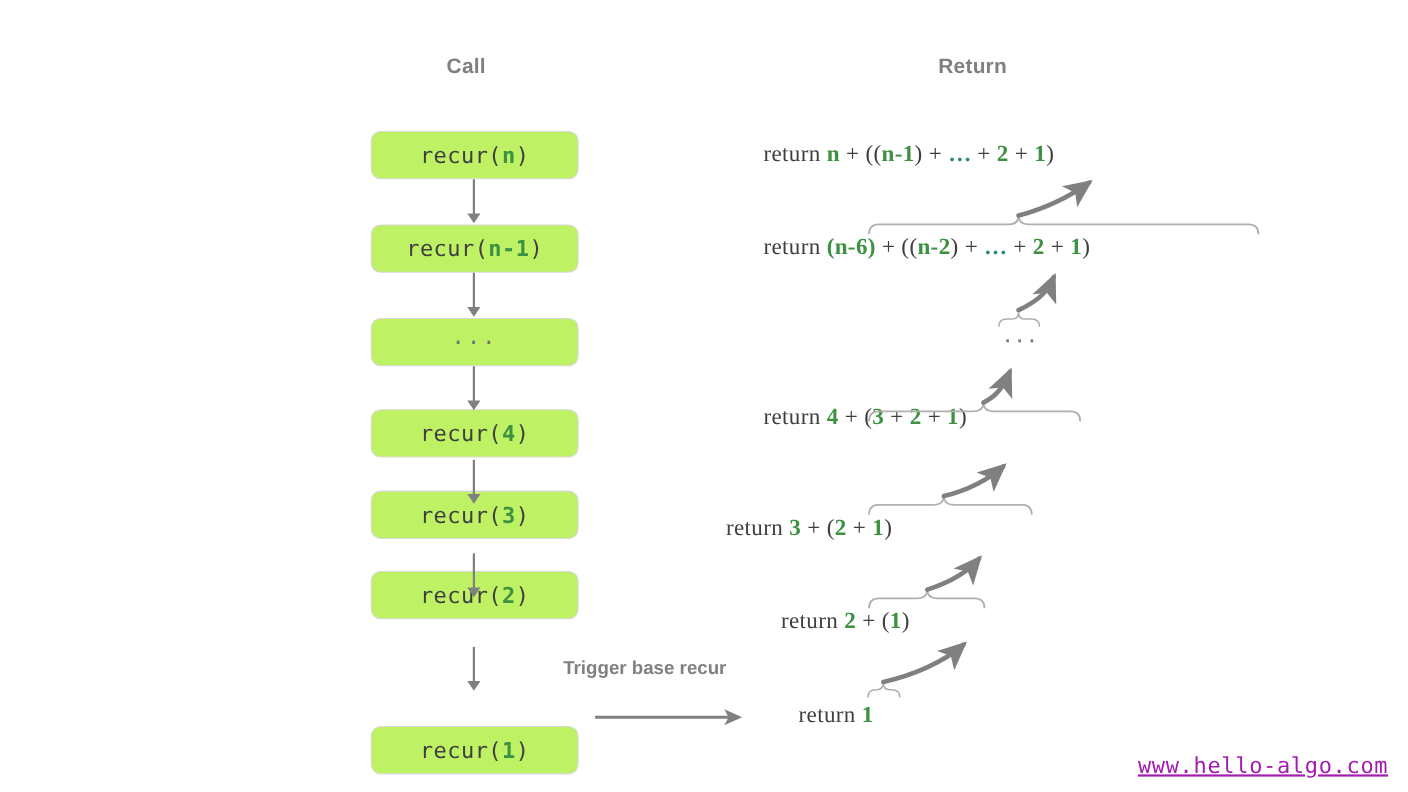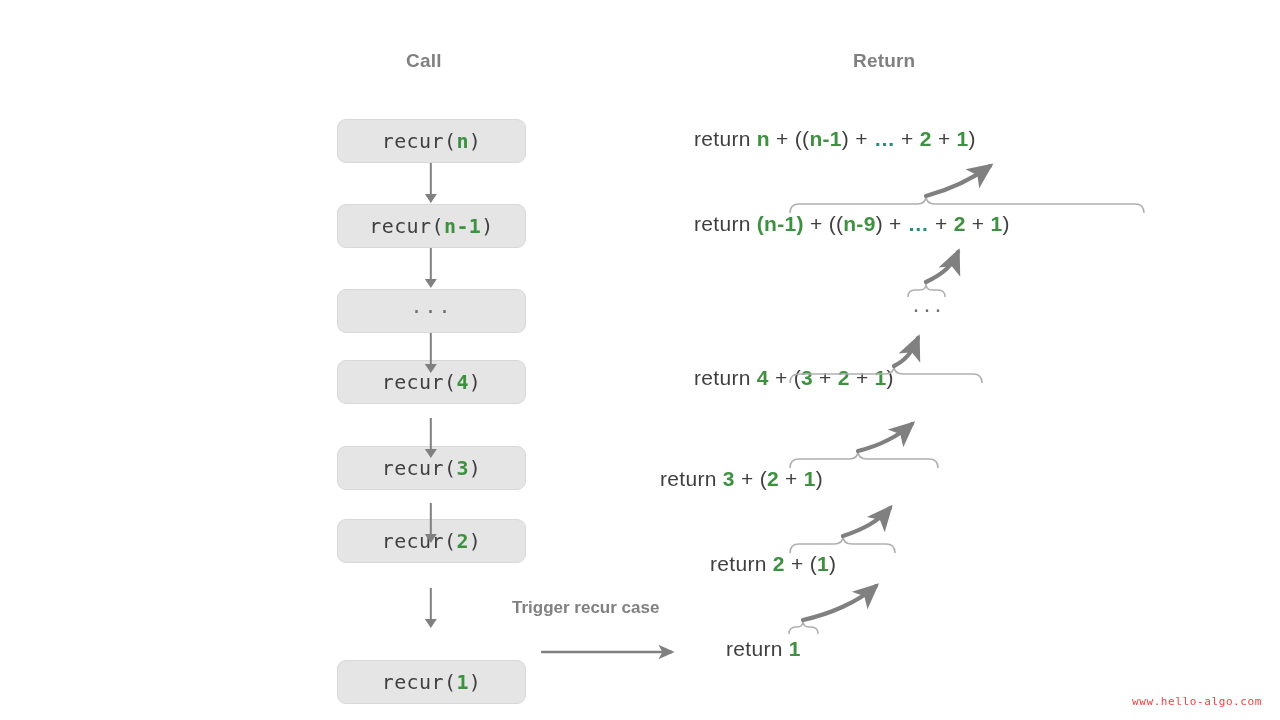--- a/index.html
+++ b/index.html
@@ -29,21 +29,21 @@
   #hdr-call   { left: 406px; top: 50px; }
   #hdr-return { left: 853px; top: 50px; }
 
   
   .call-box {
     position: absolute;
     left: 337px;
     width: 189px;
     height: 44px;
     box-sizing: border-box;
-    background: #e5e5e5;
+    background: #bef264;
     border: 1.4px solid #d8d8d8;
     border-radius: 9px;
     display: flex;
     align-items: center;
     justify-content: center;
     font-family: "DejaVu Sans Mono", monospace;
     font-size: 20px;
     color: #3f3f3f;
     letter-spacing: 0.4px;
     text-align: center;
@@ -67,21 +67,21 @@
     transform: translateX(-50%);
     width: 0; height: 0;
     border-left: 6px solid transparent;
     border-right: 6px solid transparent;
     border-top: 9px solid #808080;
   }
 
   
   .ret-line {
     position: absolute;
-    font-family: Liberation Sans, sans-serif;
+    font-family: Liberation Serif, serif;
     font-size: 21px;
     color: #3f3f3f;
     white-space: nowrap;
     letter-spacing: 0.3px;
   }
   .ret-line .kw  { color: #3f3f3f; }
   .ret-line .num { color: #3d9140; font-weight: bold; }
   .ret-line .ell { color: #2a8a7a; font-weight: bold; letter-spacing: 0px; }
   .ret-line .pn  { color: #3f3f3f; }
 
@@ -104,23 +104,24 @@
     color: #808080;
     white-space: nowrap;
   }
 
   
   #watermark {
     position: absolute;
     right: 18px;
     bottom: 12px;
     font-family: "DejaVu Sans Mono", monospace;
-    font-size: 11px;
-    color: #ef4444;
+    font-size: 20px;
+    color: #a21caf;
     letter-spacing: 0.6px;
+    text-decoration: underline;
   }
 
   
   #overlay {
     position: absolute;
     left: 0; top: 0;
     width: 1280px; height: 720px;
     pointer-events: none;
   }
 </style>
@@ -136,21 +137,21 @@
 </div>
 
 <div class="call-box" style="top:204px">
   <span><span class="pfx">recur(</span><span class="arg">n-1</span><span class="sfx">)</span></span>
 </div>
 
 <div class="call-box" style="top:289px">
   <span class="dots">···</span>
 </div>
 
-<div class="call-box" style="top:360px">
+<div class="call-box" style="top:372px">
   <span><span class="pfx">recur(</span><span class="arg">4</span><span class="sfx">)</span></span>
 </div>
 
 <div class="call-box" style="top:446px">
   <span><span class="pfx">recur(</span><span class="arg">3</span><span class="sfx">)</span></span>
 </div>
 
 <div class="call-box" style="top:519px">
   <span><span class="pfx">recur(</span><span class="arg">2</span><span class="sfx">)</span></span>
 </div>
@@ -164,42 +165,42 @@
 <div class="vconn" style="top:333px; height:32px"></div>
 <div class="vconn" style="top:418px; height:32px"></div>
 <div class="vconn" style="top:503px; height:32px"></div>
 <div class="vconn" style="top:588px; height:32px"></div>
 
 <div class="ret-line" id="return-line-n" style="left:694px; top:127px">
   <span class="kw">return</span><span class="pn">&nbsp;</span><span class="num">n</span><span class="pn"> + ((</span><span class="num">n-1</span><span class="pn">) + </span><span class="ell">…</span><span class="pn"> + </span><span class="num">2</span><span class="pn"> + </span><span class="num">1</span><span class="pn">)</span>
 </div>
 
 <div class="ret-line" id="return-line-n-1" style="left:694px; top:212px">
-  <span class="kw">return</span><span class="pn">&nbsp;</span><span class="num">(n-1)</span><span class="pn"> + ((</span><span class="num">n-9</span><span class="pn">) + </span><span class="ell">…</span><span class="pn"> + </span><span class="num">2</span><span class="pn"> + </span><span class="num">1</span><span class="pn">)</span>
+  <span class="kw">return</span><span class="pn">&nbsp;</span><span class="num">(n-6)</span><span class="pn"> + ((</span><span class="num">n-2</span><span class="pn">) + </span><span class="ell">…</span><span class="pn"> + </span><span class="num">2</span><span class="pn"> + </span><span class="num">1</span><span class="pn">)</span>
 </div>
 
 <div class="mid-dots" style="left:912px; top:295px">···</div>
 
 <div class="ret-line" id="return-line-4" style="left:694px; top:366px">
   <span class="kw">return</span><span class="pn">&nbsp;</span><span class="num">4</span><span class="pn"> + (</span><span class="num">3</span><span class="pn"> + </span><span class="num">2</span><span class="pn"> + </span><span class="num">1</span><span class="pn">)</span>
 </div>
 
 <div class="ret-line" id="return-line-3" style="left:660px; top:467px">
   <span class="kw">return</span><span class="pn">&nbsp;</span><span class="num">3</span><span class="pn"> + (</span><span class="num">2</span><span class="pn"> + </span><span class="num">1</span><span class="pn">)</span>
 </div>
 
 <div class="ret-line" id="return-line-2" style="left:710px; top:552px">
   <span class="kw">return</span><span class="pn">&nbsp;</span><span class="num">2</span><span class="pn"> + (</span><span class="num">1</span><span class="pn">)</span>
 </div>
 
 <div class="ret-line" id="return-line-1" style="left:726px; top:637px">
   <span class="kw">return</span><span class="pn">&nbsp;</span><span class="num">1</span>
 </div>
 
-<div id="trigger-label">Trigger recur case</div>
+<div id="trigger-label">Trigger base recur</div>
 
 <div id="watermark">www.hello-algo.com</div>
 
 <svg id="overlay" viewBox="0 0 1280 720">
   <defs>
     <marker id="arrowhead" markerWidth="7" markerHeight="7" refX="5.2" refY="3.2" orient="auto">
       <path d="M0,0.4 L6.2,3.2 L0,6 L1.5,3.2 Z" fill="#808080"></path>
     </marker>
   </defs>
 

